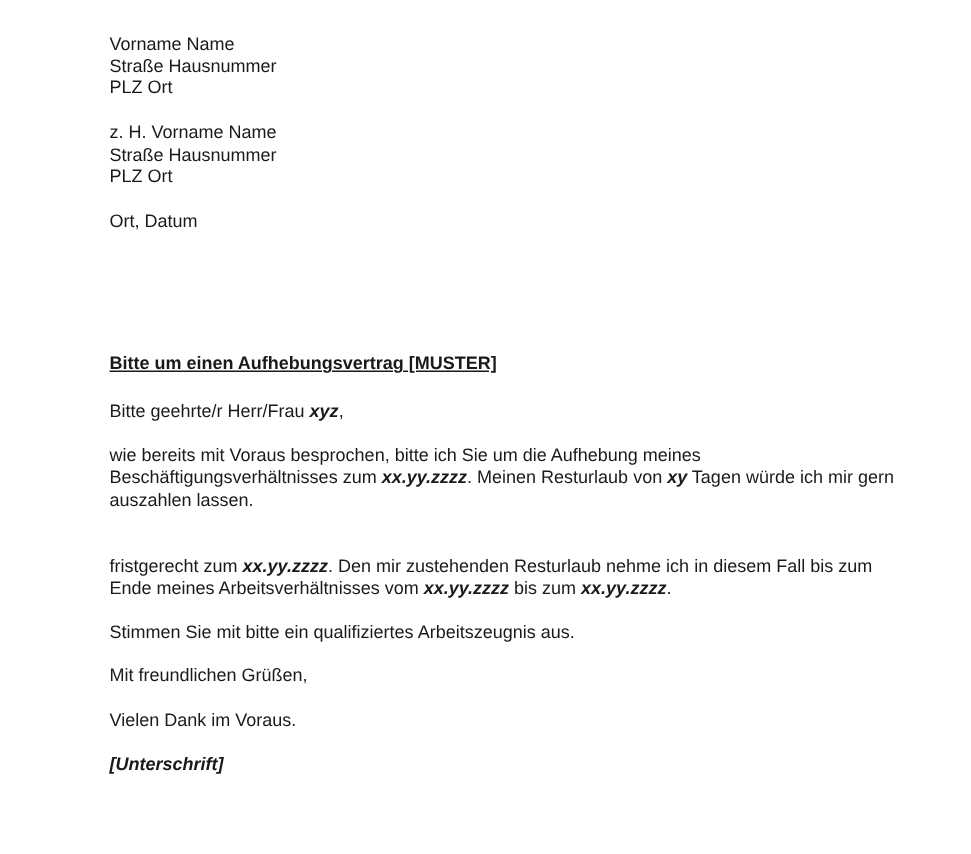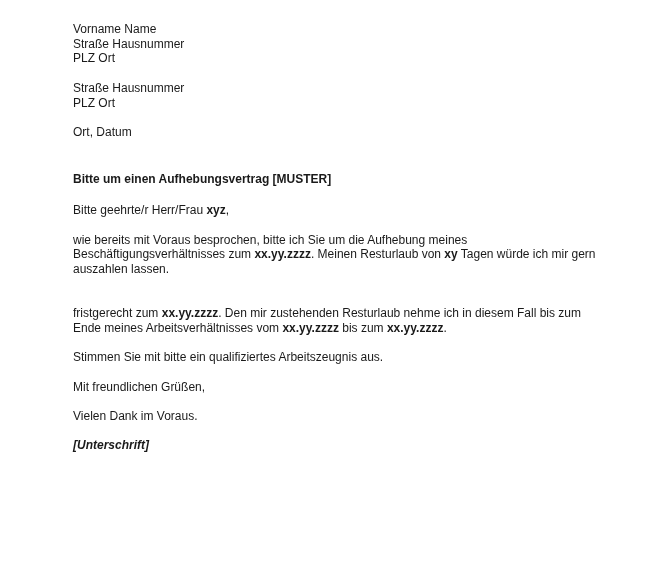--- a/index.html
+++ b/index.html
@@ -19,50 +19,53 @@
   .page {
     box-sizing: border-box;
     width: 647px;
     height: 569px;
     padding: 22px 20px 20px 73px;
   }
   .block {
     margin: 0 0 14.7px 0;
   }
   .date-block {
-    margin: 0 0 32px 0;
+    margin: 0 0 81px 0;
   }
   .subject {
     font-weight: 700;
     margin: 0 0 17px 0;
+    text-decoration: underline;
   }
   .paragraph {
     margin: 0 0 14.7px 0;
   }
   .signature {
     font-weight: 700;
     margin: 0;
     font-style: italic;
   }
   b {
     font-weight: 700;
+    font-style: italic;
   }
 </style>
 </head>
 <body style="background: rgb(255, 255, 255); color: rgb(26, 26, 26);">
 
 <div class="page">
 
   <div class="block">
     <div>Vorname Name</div>
     <div>Straße Hausnummer</div>
     <div>PLZ Ort</div>
   </div>
 
   <div class="block">
+    <div>z. H. Vorname Name</div>
     <div>Straße Hausnummer</div>
     <div>PLZ Ort</div>
   </div>
 
   <div class="date-block">Ort, Datum</div>
 
   <div class="subject">Bitte um einen Aufhebungsvertrag [MUSTER]</div>
 
   <div class="paragraph"><span>Bitte geehrte/r Herr/Frau </span><b>xyz</b><span>,</span></div>
 

